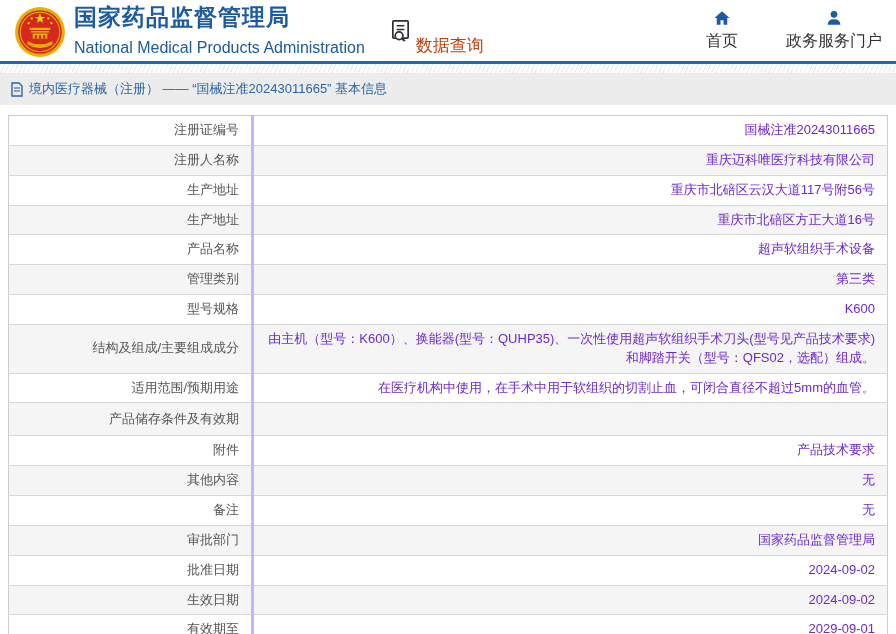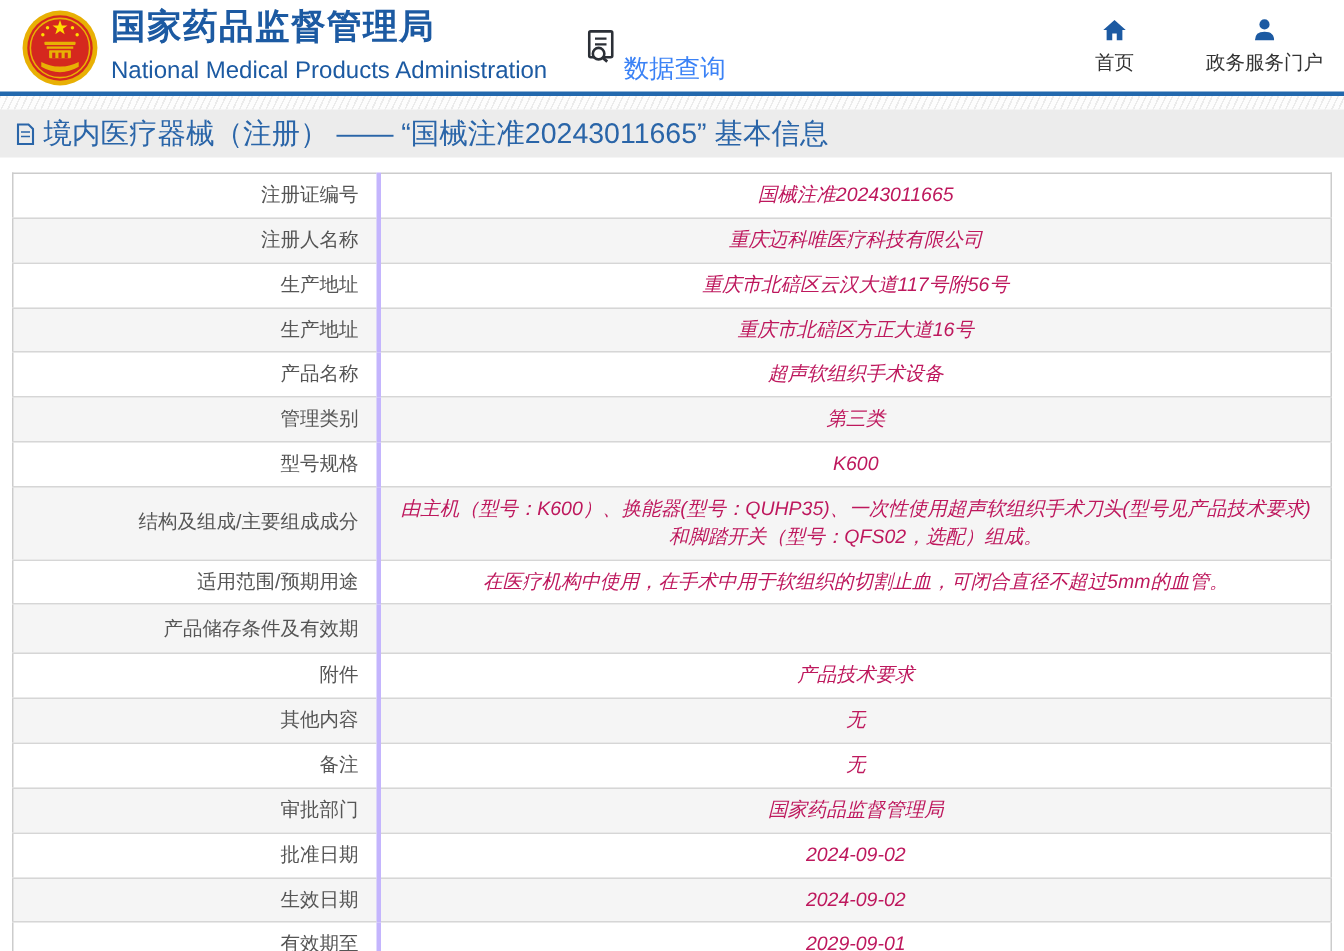--- a/index.html
+++ b/index.html
@@ -8,47 +8,47 @@
 
   
   .header { height:64px; display:flex; align-items:center; padding:0 14px;
             background:#fff; border-bottom:3px solid #2268ad; }
   .emblem { width:52px; height:52px; flex:0 0 auto; margin-top:2px; }
   .brand { margin-left:8px; }
   .brand-title { font-size:23px; font-weight:bold; color:#1c5aa2; letter-spacing:1px; line-height:1.15; }
   .brand-sub { font-size:16px; color:#1c5aa2; margin-top:8px; }
   .nav-query { display:flex; align-items:center; margin-left:24px; }
   .nav-query-icon { width:23px; height:23px; margin-right:4px; }
-  .nav-query-label { font-size:17px; color:#3b82f6;margin-top:30px; }
+  .nav-query-label { font-size:17px; color:#c2410c;margin-top:30px; }
   .header-spacer { flex:1; }
   .header-link { display:flex; flex-direction:column; align-items:center; margin-left:48px; cursor:pointer; }
   .header-link .hicon { width:18px; height:18px; margin-bottom:4px; }
-  .header-link .hlabel { font-size:13px; color:#333; }
+  .header-link .hlabel { font-size:16px; color:#333; }
 
   
   .hatch { height:9px; background:#fdfdfd;
            background-image:repeating-linear-gradient(115deg,
              rgba(0,0,0,0.07) 0px, rgba(0,0,0,0.07) 1px,
              transparent 1px, transparent 4px); }
 
   
   .breadcrumb { height:32px; background:#ececec; display:flex; align-items:center;
                 padding:0 10px; margin-top:0; }
   .crumb-icon { width:14px; height:15px; margin-right:5px; flex:0 0 auto; }
-  .crumb-text { font-size:19px; color:#2a65a8; }
+  .crumb-text { font-size:13px; color:#2a65a8; }
 
   
   .table-wrap { padding:10px 8px 0 8px; }
   table.info { width:100%; border-collapse:collapse; border:1px solid #ccc;
                font-size:13px; color:#555; table-layout:fixed; }
   table.info td { border-bottom:1px solid #d6d6d6; padding:5px 12px; line-height:1.45; }
   table.info tr:last-child td { border-bottom:none; }
   td.label-cell { width:244px; text-align:right; color:#555;
                   border-right:3px solid #c4b5fd; }
-  td.value-cell { text-align:center; color:#be185d; word-break:break-all;font-style:italic; }
+  td.value-cell { text-align:right; color:#6d28d9; word-break:break-all; }
   tr.alt td { background:#f5f5f5; }
   tr:not(.alt) td { background:#fff; }
   td .min-h { display:inline-block; min-height:16px; }
 </style>
 </head>
 <body>
 
 <div class="header">
   <svg class="emblem" viewBox="0 0 100 100">
     <circle cx="50" cy="50" r="48" fill="#e8b004"></circle>

